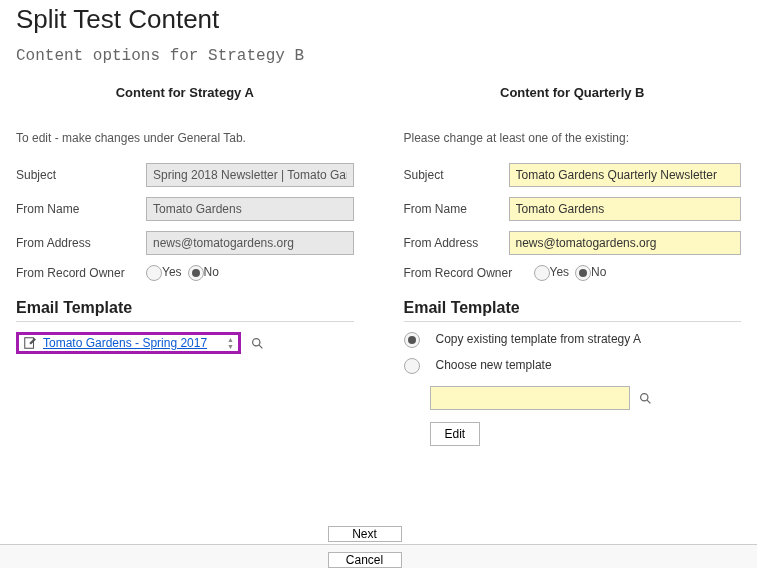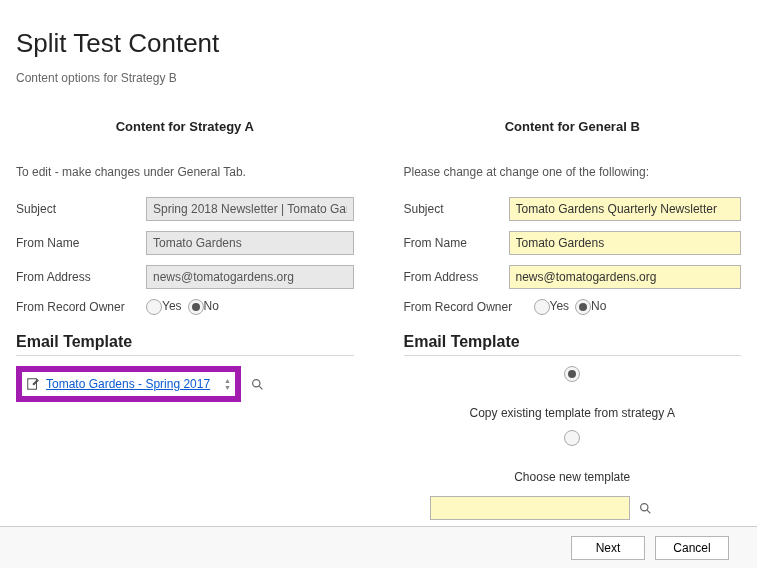--- a/index.html
+++ b/index.html
@@ -6,32 +6,33 @@
     body {
       font-family: "Segoe UI", -apple-system, sans-serif;
       font-size: 12px;
       color: #333;
       background: #fff;
       width: 757px;
       height: 568px;
       position: relative;
     }
     .content-area {
-      padding: 28px 16px 0 16px;
+      padding: 4px 16px 0 16px;
     }
     h1 {
       font-size: 26px;
       font-weight: 300;
       color: #222;
       margin-bottom: 12px;
     }
     .subtitle {
-      font-size: 12px;
+      font-size: 16px;
       color: #666;
-      margin-bottom: 34px;
+      margin-bottom: 20px;
+      font-family: Liberation Mono, monospace;
     }
     .columns {
       display: flex;
       gap: 50px;
     }
     .col {
       flex: 1;
       min-width: 0;
     }
     .section-head {
@@ -106,22 +107,22 @@
     }
     .lookup {
       display: flex;
       align-items: center;
       gap: 8px;
       margin-top: 10px;
     }
     .lookup-box {
       display: flex;
       align-items: center;
-      border: 6px solid #a21caf;
-      height: 36px;
+      border: 3px solid #a21caf;
+      height: 22px;
       padding: 0 4px;
       width: 225px;
       background: #fff;
     }
     .lookup-box .edit-icon svg { width: 14px; height: 14px; display: block; }
     .lookup-link {
       color: #0a5bd3;
       text-decoration: underline;
       font-size: 12px;
       margin-left: 6px;
@@ -140,24 +141,23 @@
       color: #888;
       cursor: pointer;
     }
     .mag {
       width: 16px; height: 16px; display: inline-flex; align-items:center; justify-content:center;
       cursor: pointer;
     }
     .mag svg { width: 13px; height: 13px; stroke: #666; }
     .b-radio-row {
       display: flex;
-      align-items: center;
-      gap: 24px;
+      align-items: flex-start;
+      gap: 16px;
       margin: 10px 0 8px 0;
-      flex-direction: column;
     }
     .b-template-lookup {
       display: flex;
       align-items: center;
       gap: 8px;
       margin-left: 26px;
       margin-top: 12px;
     }
     .b-template-lookup input[type="text"] {
       width: 200px; flex: none;
@@ -174,26 +174,27 @@
       cursor: pointer;
       text-align: right;
     }
     .footer {
       position: absolute;
       bottom: 0;
       left: 0;
       right: 0;
       border-top: 1px solid #ccc;
       background: #f8f8f8;
-      height: 42px;
+      height: 24px;
       display: flex;
       align-items: center;
       justify-content: flex-end;
       gap: 10px;
       padding-right: 28px;
+      flex-direction: column;
     }
     .footer button {
       height: 24px;
       width: 74px;
       border: 1px solid #b5b5b5;
       background: #fff;
       font-family: inherit;
       font-size: 12px;
       cursor: pointer;
     }
@@ -251,22 +252,22 @@
         <span class="mag">
           <svg viewBox="0 0 16 16" fill="none" stroke-width="1.5">
             <circle cx="6.5" cy="6.5" r="4.5"></circle>
             <line x1="10" y1="10" x2="14" y2="14"></line>
           </svg>
         </span>
       </div>
     </div>
 
     <div class="col">
-      <div class="section-head">Content for General B</div>
-      <div class="hint">Please change at change one of the following:</div>
+      <div class="section-head">Content for Quarterly B</div>
+      <div class="hint">Please change at least one of the existing:</div>
 
       <div class="row">
         <label class="fld">Subject</label>
         <input type="text" value="Tomato Gardens Quarterly Newsletter" style="">
       </div>
       <div class="row">
         <label class="fld">From Name</label>
         <input type="text" value="Tomato Gardens" style="">
       </div>
       <div class="row">

